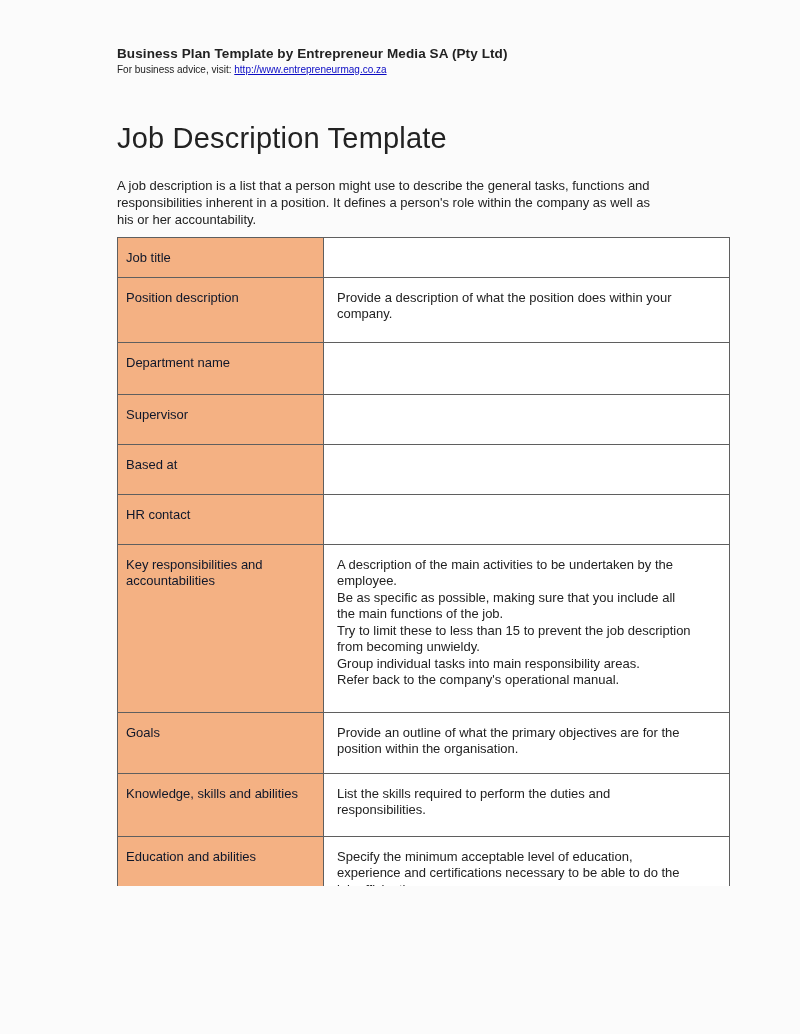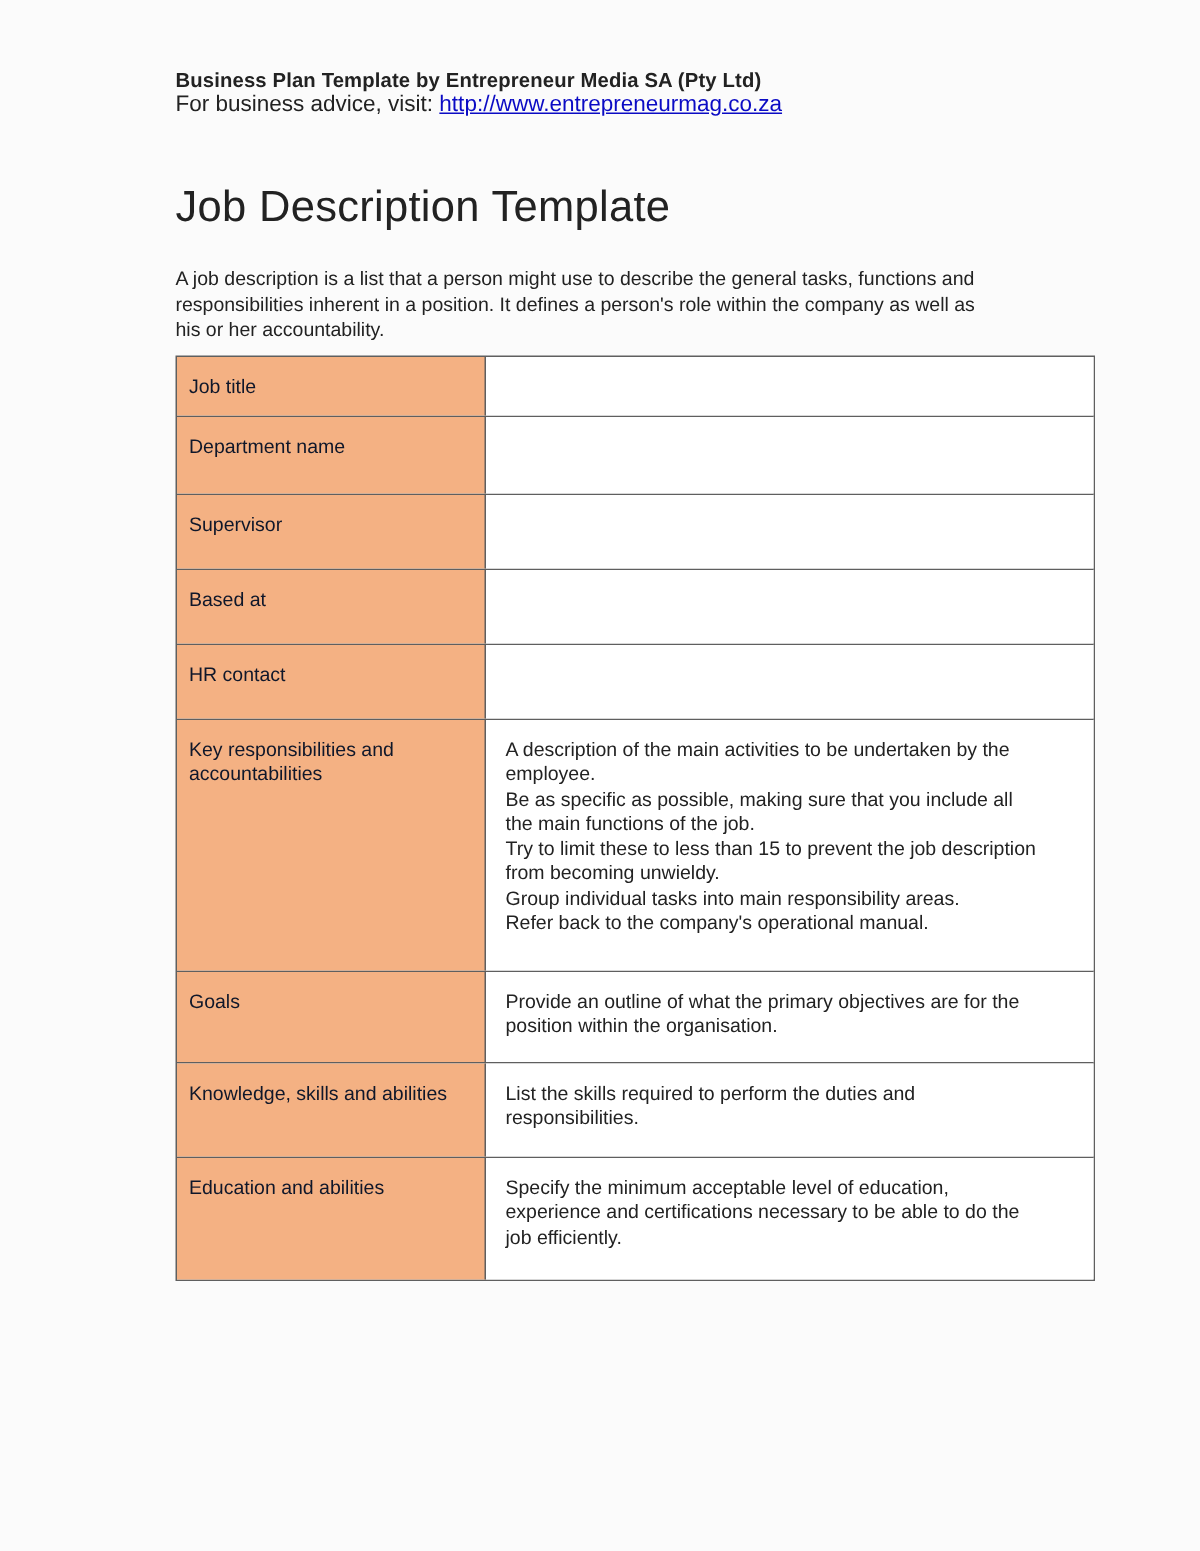--- a/index.html
+++ b/index.html
@@ -28,21 +28,21 @@
   }
 
   
   .doc-header .line1 {
     font-size: 13.5px;
     font-weight: 700;
     letter-spacing: 0.1px;
     line-height: 17px;
   }
   .doc-header .line2 {
-    font-size: 15px;
+    font-size: 10px;
     line-height: 16px;
   }
   a.link, .link {
     color: var(--link);
     text-decoration: underline;
     cursor: pointer;
   }
 
   
   .doc-title {
@@ -128,20 +128,25 @@
 responsibilities inherent in a position. It defines a person's role within the company as well as
 his or her accountability.</p>
 
     <div class="jd-table">
 
       <div class="trow r0">
         <div class="cell label">Job title</div>
         <div class="cell value"></div>
       </div>
 
+      <div class="trow r1">
+        <div class="cell label">Position description</div>
+        <div class="cell value">Provide a description of what the position does within your
+company.</div>
+      </div>
 
       <div class="trow r2">
         <div class="cell label">Department name</div>
         <div class="cell value"></div>
       </div>
 
       <div class="trow r3">
         <div class="cell label">Supervisor</div>
         <div class="cell value"></div>
       </div>

